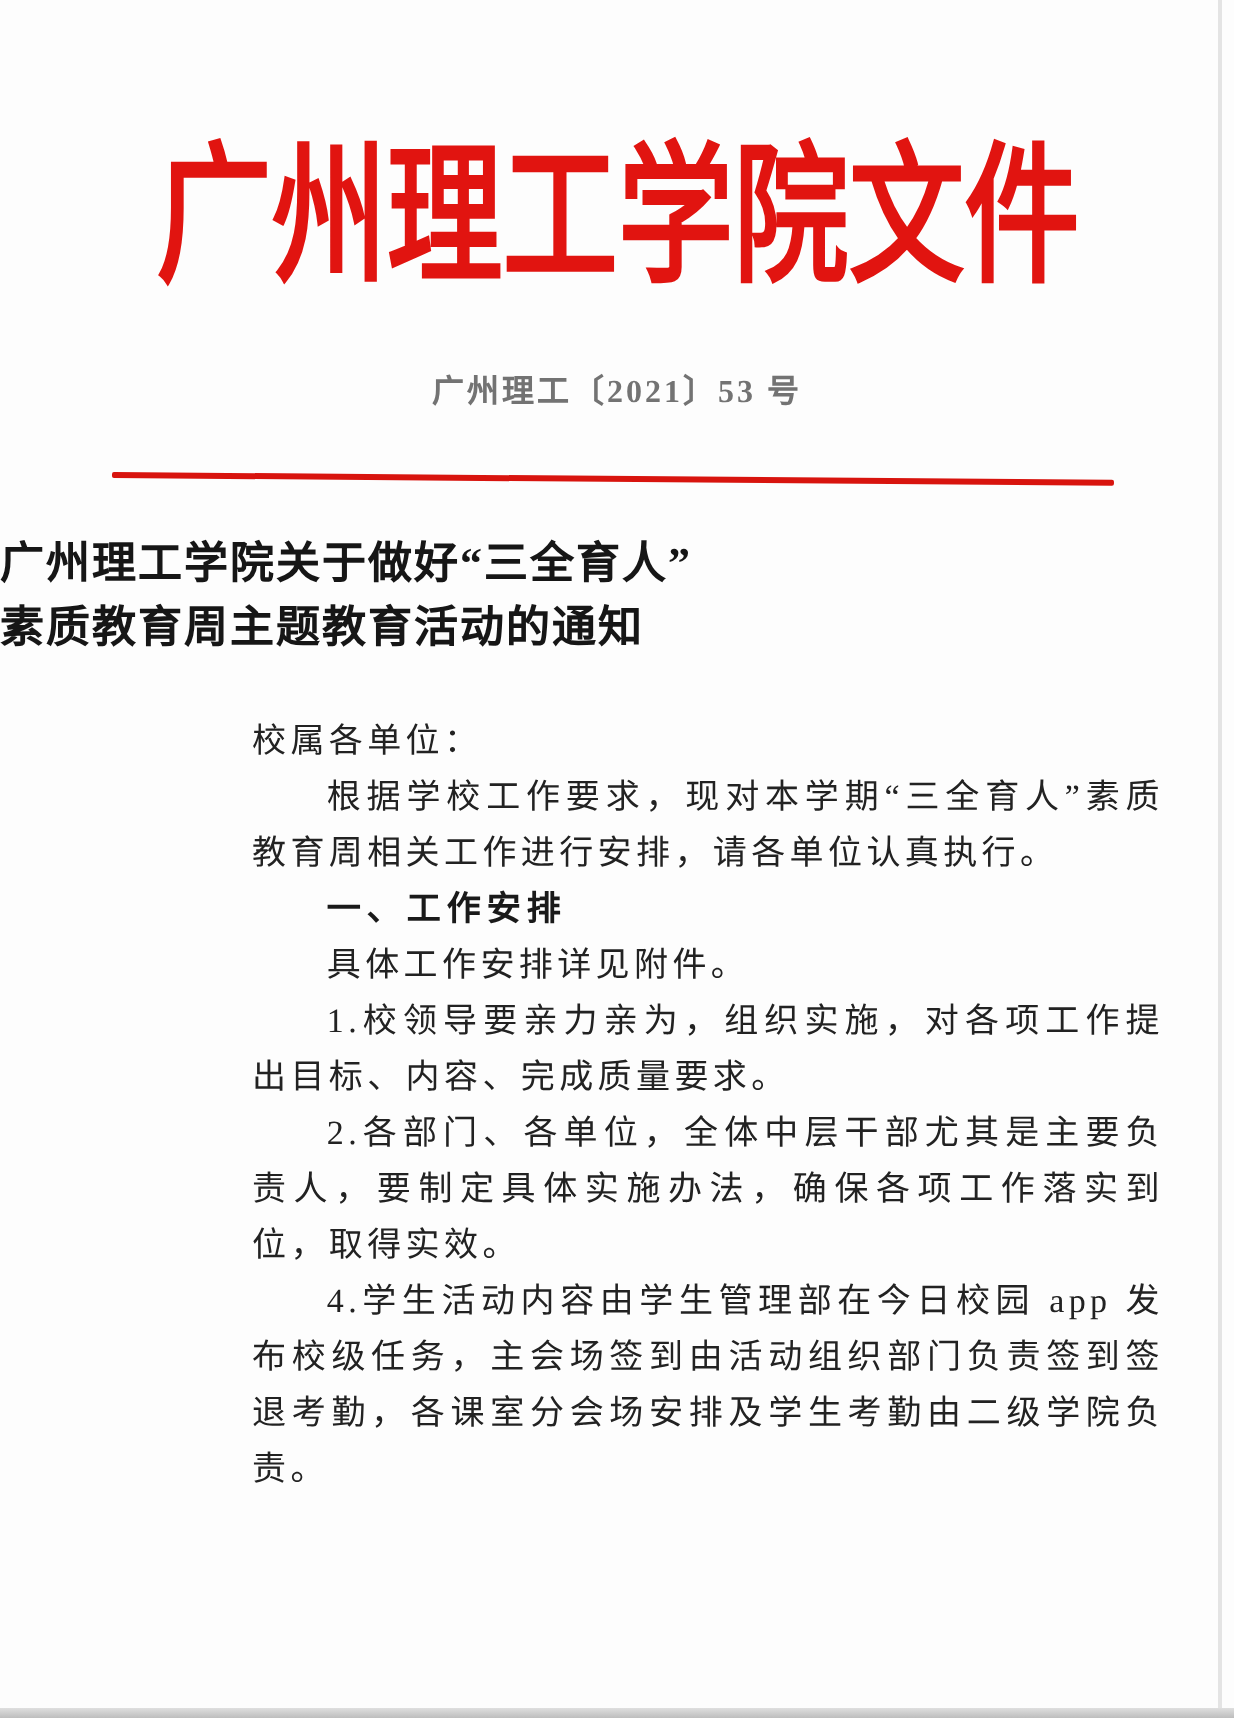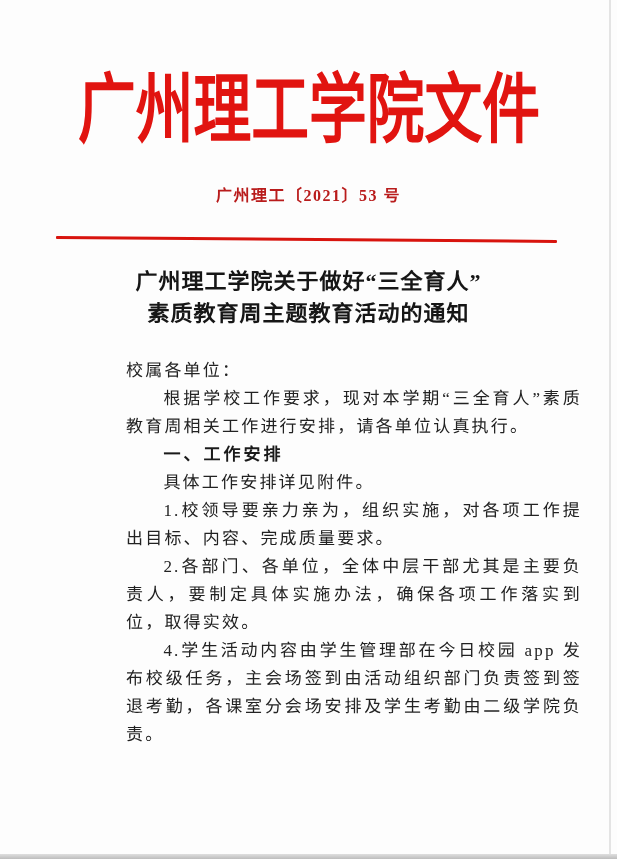--- a/index.html
+++ b/index.html
@@ -26,34 +26,34 @@
   .red-header .squeeze{
     display:inline-block;
     transform:scale(0.78,1.03);
     transform-origin:center center;
     letter-spacing:0;
   }
   
   .doc-number{
     position:absolute;top:182px;left:0;right:0;
     text-align:center;font-size:16px;font-weight:bold;
-    letter-spacing:1.5px;color:#b91c1c;
+    letter-spacing:1.5px;color:#737373;
     font-family:"Liberation Serif","DejaVu Serif",serif;
   }
   
   .red-divider{
     position:absolute;top:236px;left:56px;width:501px;height:3px;
     background:var(--divider-red);
     transform:rotate(0.45deg);transform-origin:left center;
     border-radius:1px;
   }
   
   .title{
     position:absolute;top:266px;left:0;right:0;
-    text-align:center;font-weight:bold;color:#161616;
+    text-align:left;font-weight:bold;color:#161616;
     font-size:22px;line-height:32px;letter-spacing:1px;
   }
   
   .body-text{
     position:absolute;top:357px;left:92px;width:456px;
     font-size:17px;line-height:28px;color:#222222;
     letter-spacing:2.2px;
     text-align:justify;
     margin-left:34px;
   }

